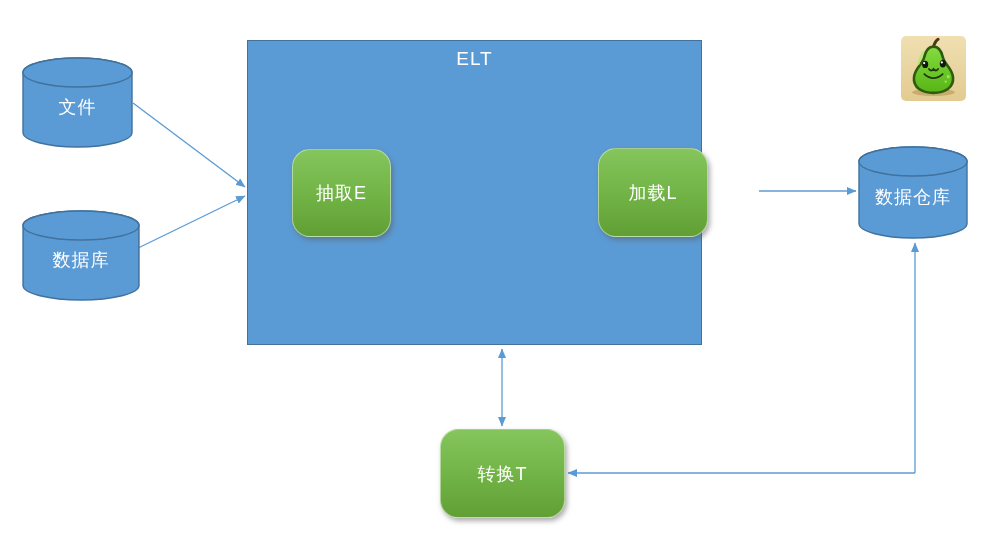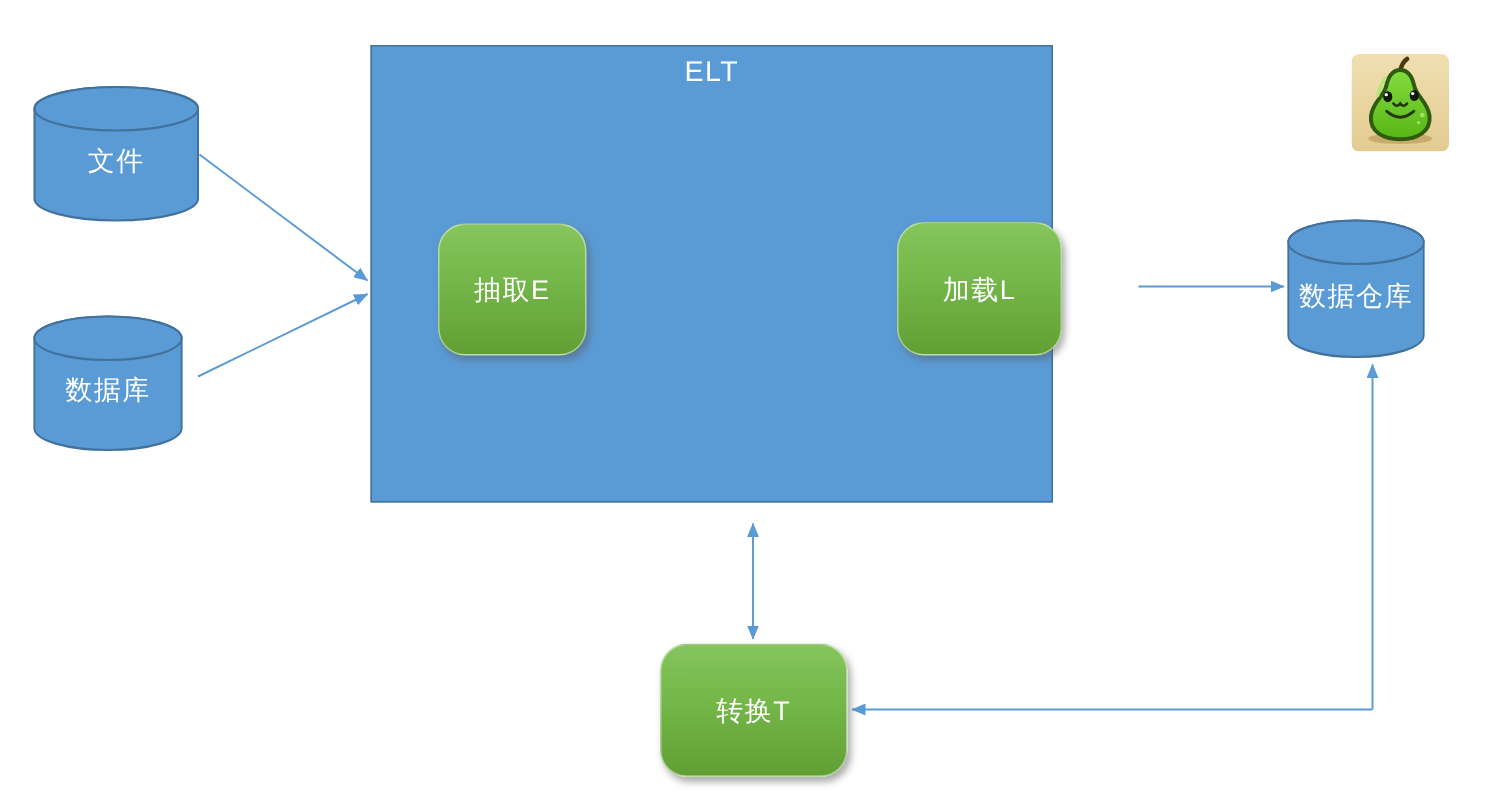--- a/index.html
+++ b/index.html
@@ -30,21 +30,21 @@
     position: absolute;
     left: 0; right: 0;
     text-align: center;
     color: #FFFFFF;
     font-size: 18px;
     letter-spacing: 1px;
     white-space: nowrap;
   }
   
   .elt-box {
-    left: 247px; top: 30px;
+    left: 247px; top: 40px;
     width: 455px; height: 305px;
     background: #5B9BD5;
     border: 1.5px solid #41719C;
     padding-left: 12px;
   }
   .elt-title {
     position: absolute;
     left: 0; right: 0;
     top: 7px;
     text-align: center;
@@ -68,22 +68,22 @@
   .process-load    { left: 598px; top: 148px; width: 110px; height: 89px; }
   .process-transform { left: 440px; top: 429px; width: 125px; height: 89px; }
   
   .cylinder svg {
     position: absolute;
     left: 0; top: 0;
     width: 100%; height: 100%;
     display: block;
   }
   .cyl-file      { left: 22px;  top: 57px;  width: 111px; height: 91px; }
-  .cyl-database  { left: 22px;  top: 210px; width: 100px; height: 91px; }
-  .cyl-warehouse { left: 858px; top: 146px; width: 92px; height: 93px; }
+  .cyl-database  { left: 22px;  top: 210px; width: 118px; height: 91px; }
+  .cyl-warehouse { left: 858px; top: 146px; width: 110px; height: 93px; }
   .cylinder .node-label {
     top: 50%;
     transform: translateY(-50%);
     margin-top: 4px;
   }
   
   .mascot {
     left: 901px; top: 36px;
     width: 65px; height: 65px;
   }

